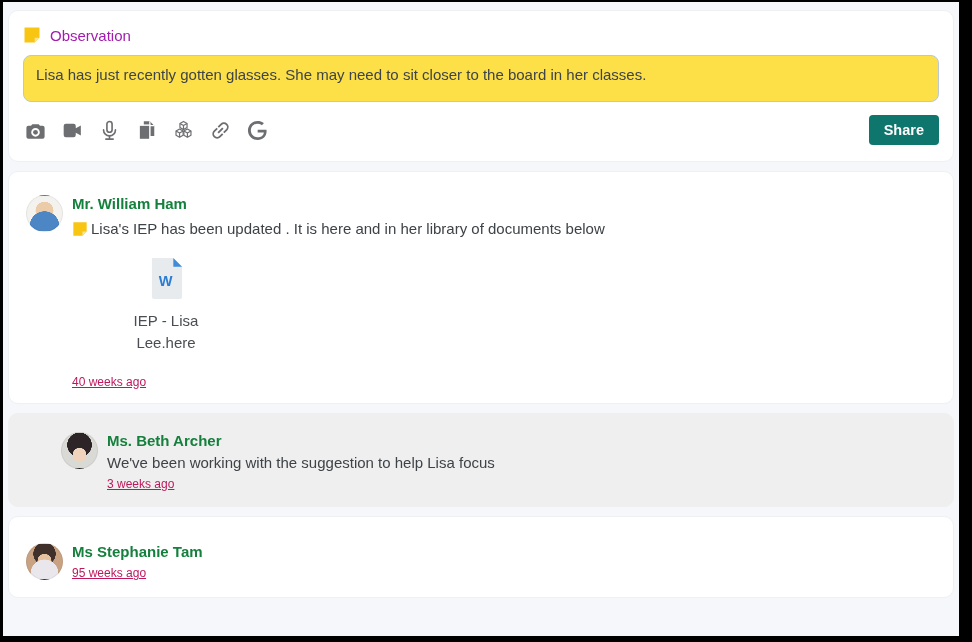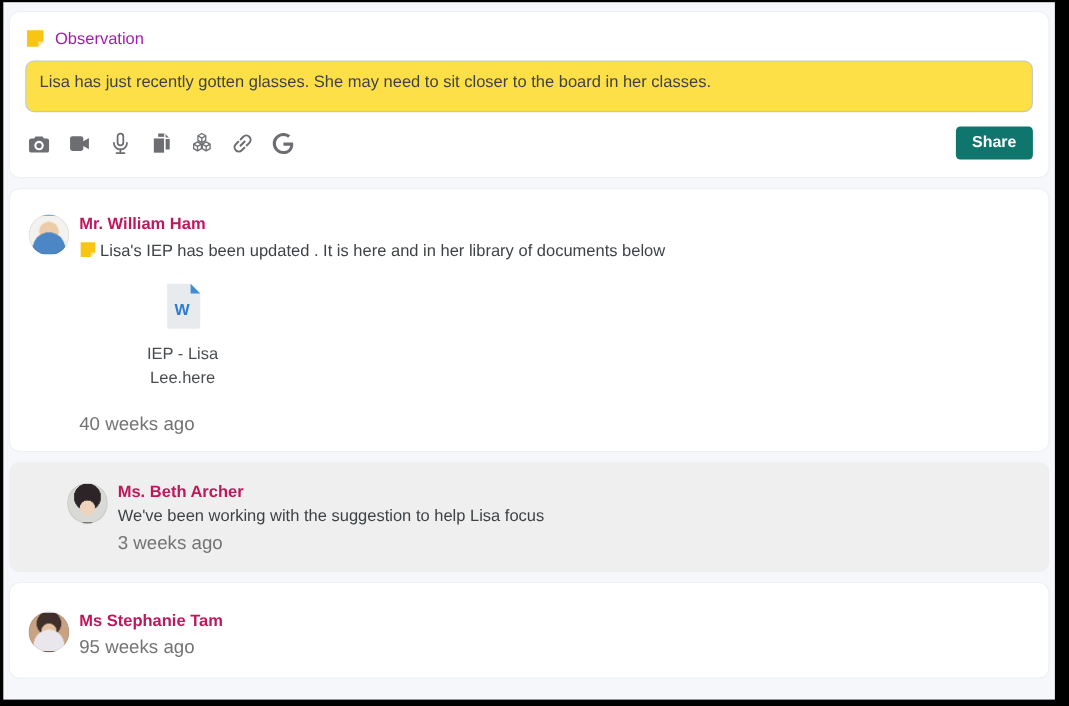--- a/index.html
+++ b/index.html
@@ -49,23 +49,23 @@
   .avatar-beth{background:
     radial-gradient(circle at 50% 62%, #f0d3bd 0 24%, transparent 25%),
     radial-gradient(circle at 50% 34%, #2c2427 0 42%, transparent 43%),
     #d9d9d6;}
   .avatar-steph{background:
     radial-gradient(circle at 50% 84%, #e9e7ec 0 40%, transparent 41%),
     radial-gradient(circle at 50% 48%, #e6c1a0 0 27%, transparent 28%),
     radial-gradient(circle at 50% 28%, #40302c 0 36%, transparent 37%),
     #c9a284;}
   .post-main{margin-left:9px;min-width:0;}
-  .author{font-size:15px;font-weight:bold;color:#be185d;line-height:1.25;cursor:pointer;}
-  .post-body{display:flex;gap:3px;margin-top:5px;font-size:15px;color:#3e4347;line-height:1.35;}
-  .timestamp{font-size:17px;color:#737373;}
+  .author{font-size:15px;font-weight:bold;color:#15803d;line-height:1.25;cursor:pointer;}
+  .post-body{display:flex;align-items:center;gap:3px;margin-top:5px;font-size:15px;color:#3e4347;line-height:1.35;}
+  .timestamp{font-size:12px;color:#be185d;text-decoration:underline;}
   .post .timestamp{margin-top:5px;}
   
   .attachment{margin:17px 0 0 44px;width:100px;text-align:center;cursor:pointer;}
   .attachment svg{width:35px;height:43px;}
   .attachment .filename{margin-top:7px;font-size:15px;color:#4a4e52;line-height:1.45;}
   .post-william .timestamp{margin-top:21px;}
   
   .post-reply{background:#efefef;border-color:#efefef;padding:18px 16px 15px 52px;}
   .post-reply .post-body{margin-top:3px;}
   .post-reply .timestamp{margin-top:3px;}

